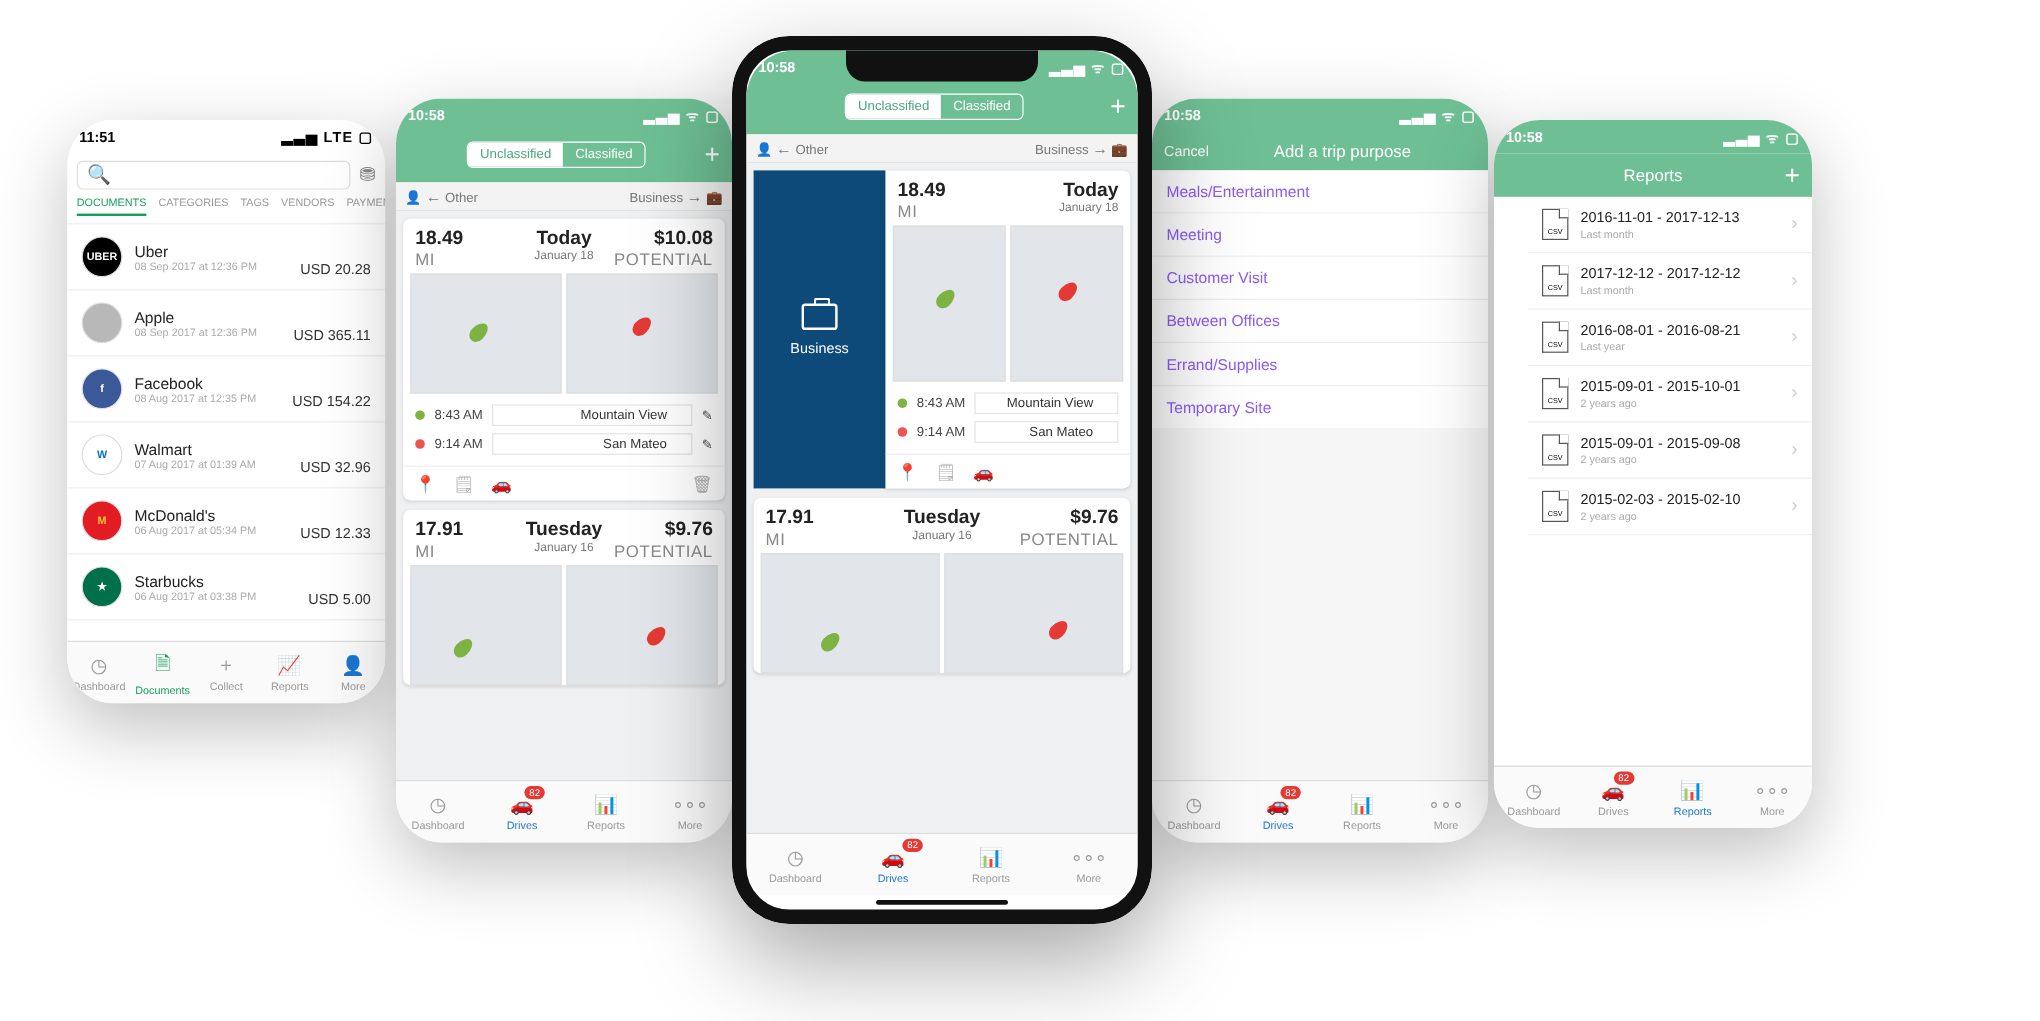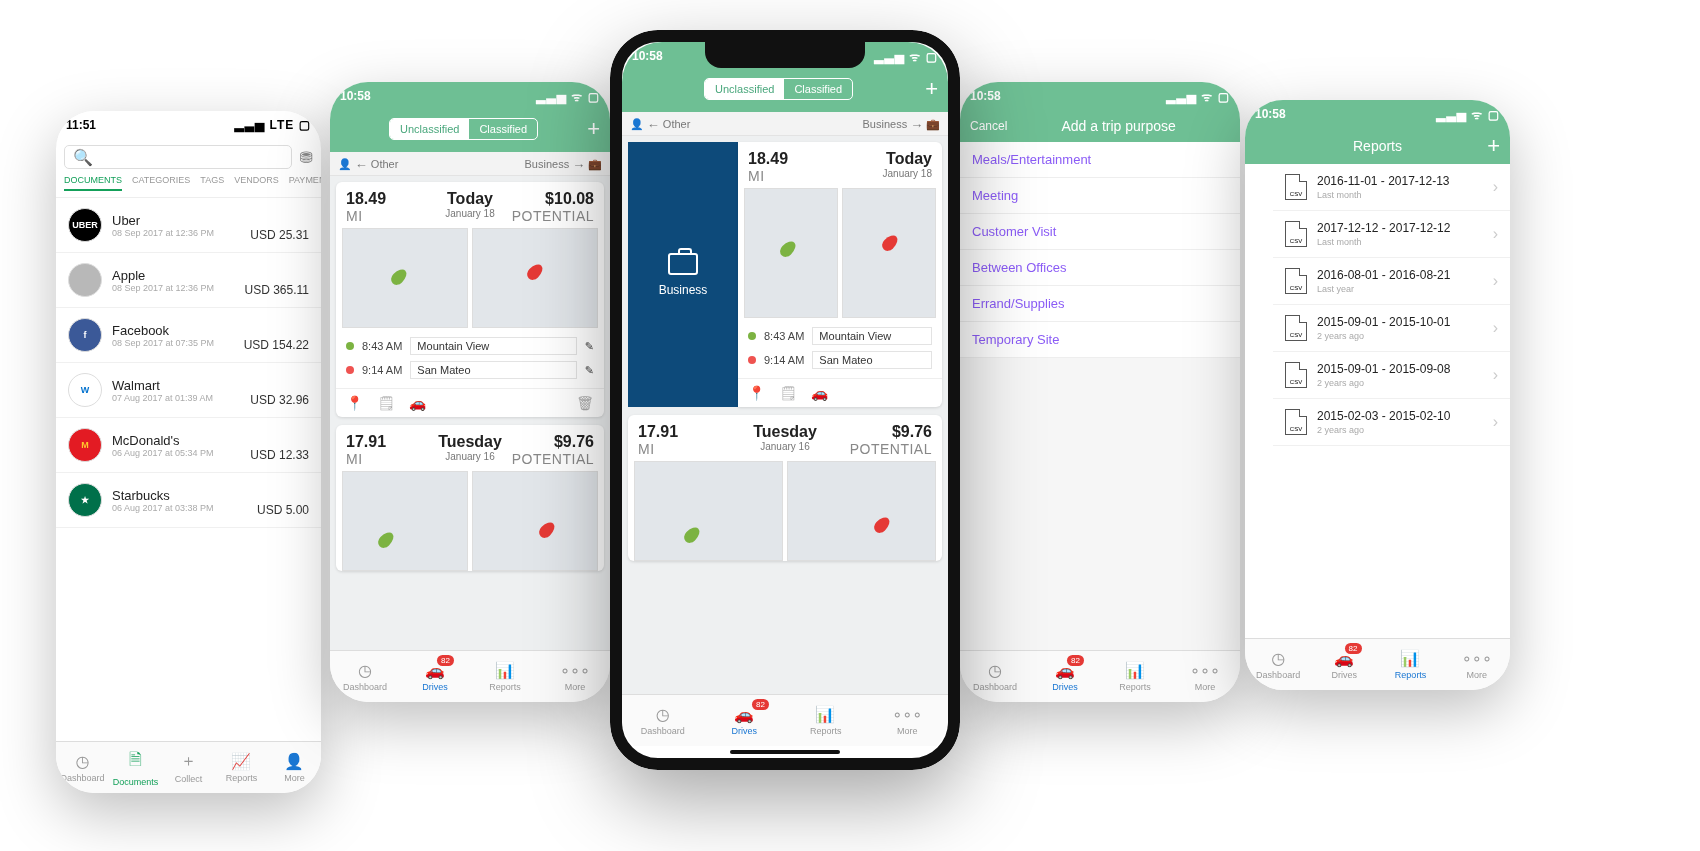--- a/index.html
+++ b/index.html
@@ -4,21 +4,21 @@
 <style>
 * { box-sizing: border-box; margin: 0; padding: 0; }
 body { font-family: -apple-system, Helvetica, Arial, sans-serif; background: #fff; width: 1700px; height: 851px; overflow: hidden; }
 .stage { position: relative; width: 1700px; height: 851px; }
 
 
 .phone { position: absolute; border-radius: 38px; box-shadow: 0 20px 60px rgba(0,0,0,.25); background:#fff; overflow:hidden; }
 .phone .screen { position: absolute; inset: 0; display:flex; flex-direction:column; }
 
 
-.p1 { left: 56px; top: 111px; width: 265px; height: 682px; }
+.p1 { left: 56px; top: 100px; width: 265px; height: 486px; }
 
 .p2 { left: 330px; top: 82px; width: 280px; height: 620px; }
 
 .p3 { left: 610px; top: 30px; width: 350px; height: 740px; border-radius: 48px; z-index: 5; box-shadow: 0 30px 80px rgba(0,0,0,.35); }
 .p3 .screen { inset: 12px; border-radius: 40px; overflow:hidden; }
 .p3::before { content:""; position:absolute; inset:0; border-radius:48px; border:12px solid #111; pointer-events:none; }
 .p3::after { content:""; position:absolute; top:12px; left:50%; transform:translateX(-50%); width:160px; height:26px; background:#111; border-bottom-left-radius:16px; border-bottom-right-radius:16px; }
 
 .p4 { left: 960px; top: 82px; width: 280px; height: 620px; }
 
@@ -51,21 +51,21 @@
 .card .date { font-size:10px; color:#777; }
 .maps { display:flex; gap:4px; padding:0 6px; }
 .map { flex:1; height:100px; background:#e2e6ea; position:relative; border:1px solid #ddd; }
 .maps.tall .map { height:130px; }
 .pin { position:absolute; width:12px; height:18px; background:#e53935; border-radius:50% 50% 50% 50% / 60% 60% 40% 40%; transform:rotate(45deg); }
 .pin.green { background:#7cb342; }
 .times { padding:6px 10px; font-size:11px; color:#444; }
 .times .trow { display:flex; align-items:center; gap:8px; padding:3px 0; }
 .dot { width:8px; height:8px; border-radius:50%; }
 .dot.g{background:#7cb342;} .dot.r{background:#ef5350;}
-.loc { flex:1; border:1px solid #e3e3e3; padding:2px 6px; font-size:11px; color:#333; }
+.loc { flex:1; border:1px solid #e3e3e3; padding:2px 20px; font-size:11px; color:#333;text-align:right; }
 .cardfoot { display:flex; gap:14px; padding:6px 10px; border-top:1px solid #eee; color:#aaa; font-size:14px; }
 .cardfoot .trash { margin-left:auto; }
 
 
 .swipe { display:flex; }
 .swipe .reveal { width:110px; background:#0d4a7a; color:#fff; display:flex; flex-direction:column; align-items:center; justify-content:center; gap:8px; font-size:12px; }
 .swipe .card { flex:1; border-radius:0 6px 6px 0; margin:0; }
 .brief-icon { width:30px; height:22px; border:2px solid #fff; border-radius:3px; position:relative; }
 .brief-icon::before { content:""; position:absolute; top:-7px; left:8px; width:10px; height:5px; border:2px solid #fff; border-bottom:none; border-radius:3px 3px 0 0; }
 
@@ -132,35 +132,35 @@
     <span>VENDORS</span>
     <span>PAYMENTS</span>
   </div>
   <div class="doclist" id="doclist">
           <div class="docrow">
             <div class="avatar" style="background:#000;color:#fff;border:1px solid #ddd">UBER</div>
             <div class="meta">
               <div class="name">Uber</div>
               <div class="dt">08 Sep 2017 at 12:36 PM</div>
             </div>
-            <div class="amt">USD 25.31</div>
+            <div class="amt">USD 20.28</div>
           </div>
           <div class="docrow">
             <div class="avatar" style="background:#b8b8b8;color:#fff;border:1px solid #ddd"></div>
             <div class="meta">
               <div class="name">Apple</div>
               <div class="dt">08 Sep 2017 at 12:36 PM</div>
             </div>
             <div class="amt">USD 365.11</div>
           </div>
           <div class="docrow">
             <div class="avatar" style="background:#3b5998;color:#fff;border:1px solid #ddd">f</div>
             <div class="meta">
               <div class="name">Facebook</div>
-              <div class="dt">08 Sep 2017 at 07:35 PM</div>
+              <div class="dt">08 Aug 2017 at 12:35 PM</div>
             </div>
             <div class="amt">USD 154.22</div>
           </div>
           <div class="docrow">
             <div class="avatar" style="background:#fff;color:#0071ce;border:1px solid #ddd">W</div>
             <div class="meta">
               <div class="name">Walmart</div>
               <div class="dt">07 Aug 2017 at 01:39 AM</div>
             </div>
             <div class="amt">USD 32.96</div>

